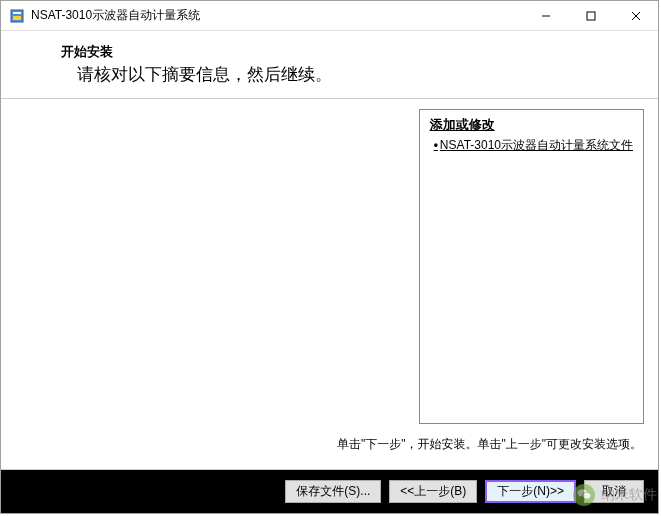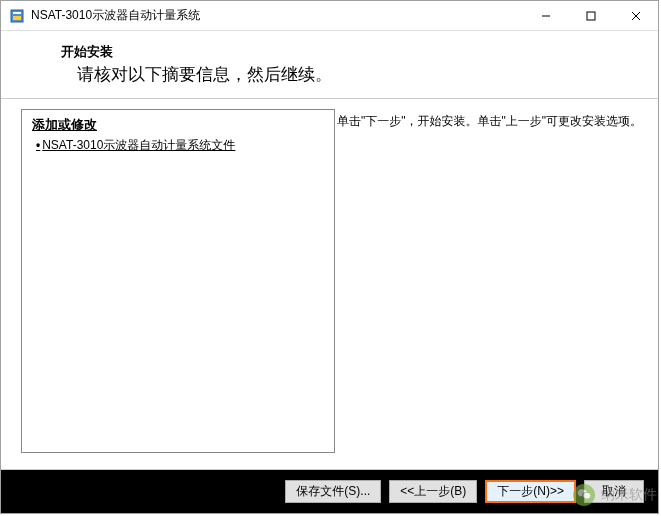--- a/index.html
+++ b/index.html
@@ -70,23 +70,24 @@
       color: #000;
     }
     .header-subtitle {
       font-size: 17px;
       color: #000;
       padding-left: 16px;
       margin-top: 2px;
     }
     .content-area {
       flex: 1;
-      padding: 10px 14px 8px 20px;
-      display: flex;
-      flex-direction: row;
+      padding: 10px 14px 8px 14px;
+      display: flex;
+      flex-direction: column;
+      align-items: flex-end;
     }
     .content-box {
       border: 1px solid #888;
       flex: 1;
       background: #fff;
       padding: 6px 10px;
       margin-bottom: 8px;
     }
     .section-title {
       font-size: 13px;
@@ -126,21 +127,21 @@
       font-size: 12px;
       background: #e1e1e1;
       border: 1px solid #adadad;
       cursor: pointer;
       display: flex;
       align-items: center;
       justify-content: center;
       color: #000;
     }
     .btn-primary {
-      border: 2px solid #f97316;
+      border: 2px solid #8b5cf6;
       background: #e5f1fb;
     }
     .btn-cancel {
       min-width: 60px;
     }
     .watermark {
       position: absolute;
       right: 4px;
       bottom: 10px;
       display: flex;

